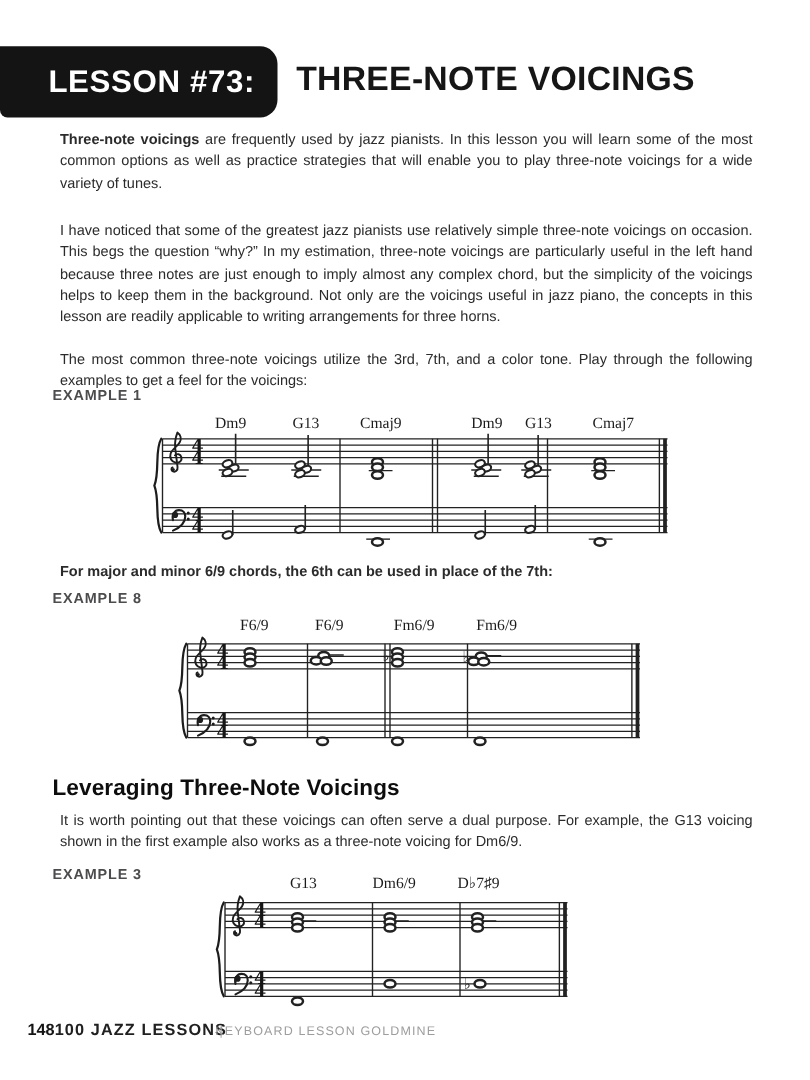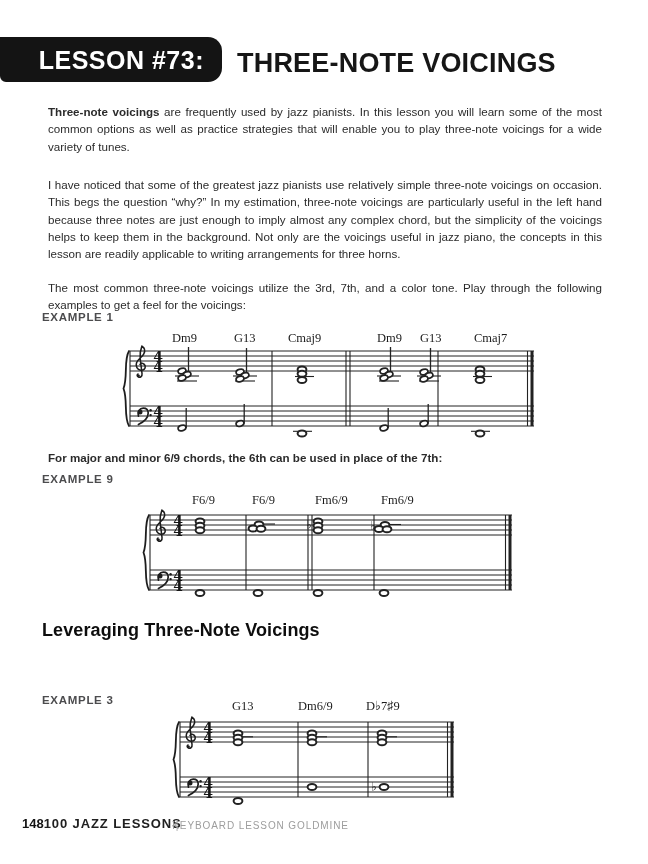--- a/index.html
+++ b/index.html
@@ -3,21 +3,21 @@
 <meta charset="utf-8">
 <style>
   html,body { margin:0; padding:0; background:#e8e8e8; }
   .page {
     position:relative; width:648px; height:864px; margin:0 auto;
     background:#ffffff; overflow:hidden;
     font-family:"Liberation Sans", sans-serif; color:#262626;
   }
   
   .badge {
-    position:absolute; left:0; top:37px; width:222px; height:45px;
+    position:absolute; left:0; top:37px; width:222px; height:57px;
     background:#141414; border-radius:0 14px 14px 6px;
   }
   .badge .badge-text {
     position:absolute; right:18px; top:50%; transform:translateY(-50%);
     color:#ffffff; font-size:25px; font-weight:800; letter-spacing:.5px;
     white-space:nowrap;
   }
   .main-title {
     position:absolute; left:237px; top:48px; margin:0;
     font-size:27px; font-weight:800; color:#161616; letter-spacing:.2px;
@@ -200,21 +200,21 @@
         <line class="stem" x1="266.2" y1="78" x2="266.2" y2="98"></line>
         <ellipse class="oh" cx="302" cy="93.5" rx="4" ry="2.7" transform="rotate(-18 302 93.5)"></ellipse>
         <line class="stem" x1="306.2" y1="74" x2="306.2" y2="93.5"></line>
         <line class="led" x1="349" y1="101.3" x2="368" y2="101.3"></line>
         <ellipse class="wh" cx="358" cy="103.5" rx="4.4" ry="3"></ellipse>
       </g>
     </svg>
   </div>
 
   <p class="para" id="para-bridge">For major and minor 6/9 chords, the 6th can be used in place of the 7th:</p>
-  <p class="example-label" id="label-ex2">EXAMPLE 9</p>
+  <p class="example-label" id="label-ex2">EXAMPLE 8</p>
 
   <div class="music" id="music-ex2">
     <svg width="378" height="118" viewBox="0 0 378 118">
       <text class="chord" x="50" y="12">F6/9</text>
       <text class="chord" x="110" y="12">F6/9</text>
       <text class="chord" x="173" y="12">Fm6/9</text>
       <text class="chord" x="239" y="12">Fm6/9</text>
       <path class="brace" d="M7,23 C1.5,32 6,49 1.5,60.5 C6,72 1.5,89 7,98"></path>
       <line class="bl" x1="8" y1="23" x2="8" y2="98"></line>
       <g>
@@ -280,20 +280,21 @@
       <g>
         <ellipse class="wh" cx="58" cy="101" rx="4.4" ry="3"></ellipse>
         <ellipse class="wh" cx="116" cy="101" rx="4.4" ry="3"></ellipse>
         <ellipse class="wh" cx="176" cy="101" rx="4.4" ry="3"></ellipse>
         <ellipse class="wh" cx="242" cy="101" rx="4.4" ry="3"></ellipse>
       </g>
     </svg>
   </div>
 
   <h2 class="h2" id="h2-lev">Leveraging Three-Note Voicings</h2>
+  <p class="para" id="para-lev">It is worth pointing out that these voicings can often serve a dual purpose. For example, the G13 voicing shown in the first example also works as a three-note voicing for Dm6/9.</p>
   <p class="example-label" id="label-ex3">EXAMPLE 3</p>
 
   <div class="music" id="music-ex3">
     <svg width="290" height="120" viewBox="0 0 290 120">
       <text class="chord" x="60" y="13">G13</text>
       <text class="chord" x="126" y="13">Dm6/9</text>
       <text class="chord" x="194" y="13">D♭7♯9</text>
       <path class="brace" d="M7,25 C1.5,34 6,51 1.5,62.5 C6,74 1.5,91 7,100"></path>
       <line class="bl" x1="8" y1="25" x2="8" y2="100"></line>
       <g>

